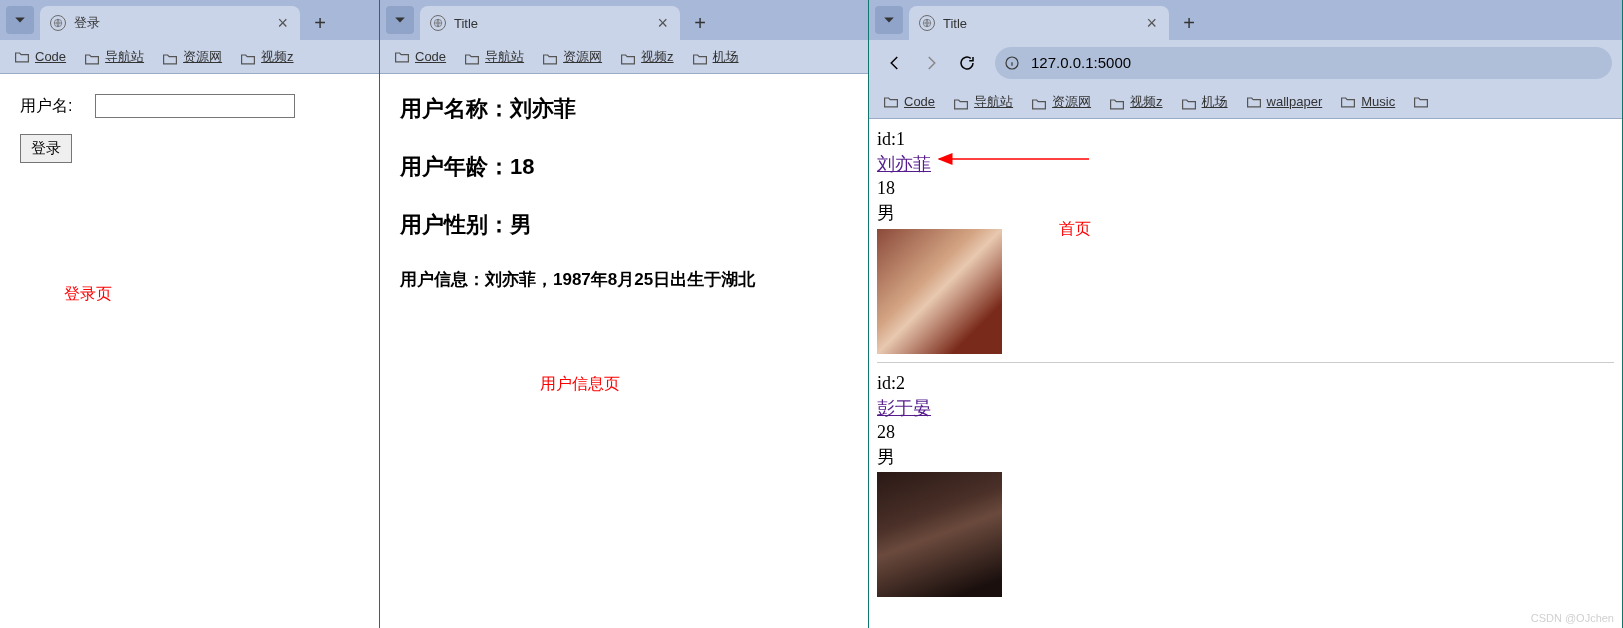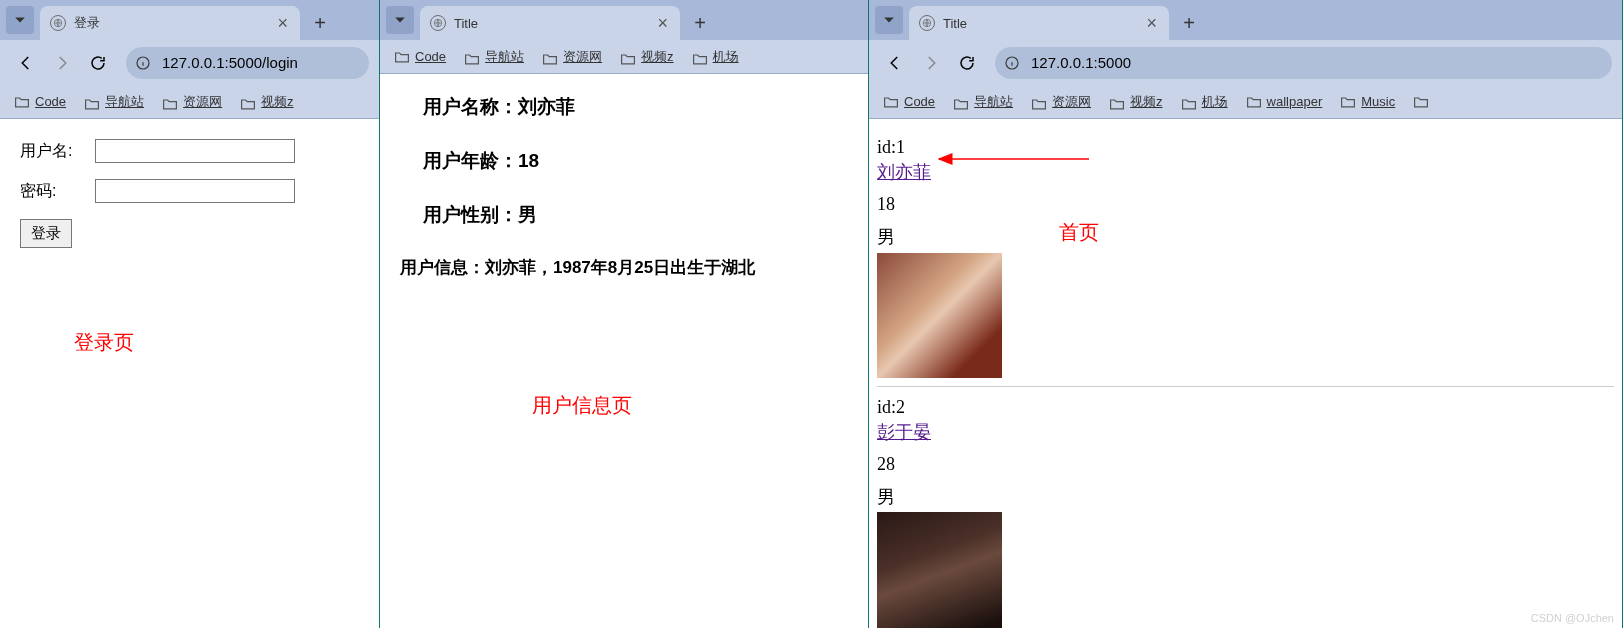--- a/index.html
+++ b/index.html
@@ -28,25 +28,25 @@
     .addrinfo svg { width: 16px; height: 16px; stroke: #3a3a3a; fill: none; stroke-width: 1.8; }
     .addrtext { font-size: 15px; color: #000; margin-left: 6px; }
     .bookbar { background: #c9d4e9; height: 34px; display: flex; align-items: center; padding: 0 6px; gap: 2px; overflow: hidden; border-bottom: 1px solid #9aabc7; }
     .bm { display: flex; align-items: flex-end; gap: 5px; padding: 4px 8px; border-radius: 4px; cursor: pointer; font-size: 13px; color: #333; white-space: nowrap; text-decoration: underline; }
     .bm svg { width: 16px; height: 14px; fill: none; stroke: #555; stroke-width: 1.5; }
     .content { flex: 1; background: #fff; padding: 20px; overflow: hidden; position: relative; }
     .form-row { display: flex; align-items: center; margin-bottom: 16px; }
     .form-row label { font-size: 16px; color: #000; width: 75px; }
     .form-row input { width: 200px; height: 24px; border: 1px solid #767676; padding: 2px 4px; font-size: 14px; }
     .btn-login { padding: 4px 10px; font-size: 15px; border: 1px solid #767676; background: #efefef; cursor: pointer; }
-    .redlabel { color: #ff0000; font-size: 20px; position: absolute; }
-    .detail h2 { font-size: 19px; font-weight: bold; margin-bottom: 28px; margin-left: 23px; }
+    .redlabel { color: #ff0000; font-size: 16px; position: absolute; }
+    .detail h2 { font-size: 22px; font-weight: bold; margin-bottom: 28px; }
     .detail .info { font-size: 17px; font-weight: bold; margin-top: 18px; }
     .user-block { margin-bottom: 0; }
-    .user-block .line { font-size: 18px; font-family: "Times New Roman", serif; line-height: 1.4; margin-top: 8px; }
+    .user-block .line { font-size: 18px; font-family: "Times New Roman", serif; line-height: 1.4; }
     .user-block .name-link { color: #551a8b; text-decoration: underline; cursor: pointer; font-size: 18px; font-family: "Microsoft YaHei"; }
     .user-block .avatar { width: 125px; height: 125px; background: #888; margin-top: 2px; }
     .avatar.a1 { background: linear-gradient(135deg, #8b4a3a 0%, #d4a584 40%, #e8c8b0 50%, #7a2a1a 80%); }
     .avatar.a2 { background: linear-gradient(160deg, #2a1815 0%, #4a3028 35%, #6b4a3d 50%, #1a0f0d 90%); }
     .user-block hr { border: none; border-top: 1px solid #ccc; margin: 8px 0; }
     .arrow-ann { position: absolute; }
     .arrow-ann svg { overflow: visible; }
     .watermark { position: absolute; right: 8px; bottom: 4px; font-size: 11px; color: #d0d0d0; font-family: Arial; margin-left: 35px; }
     .w1 .tab { width: 260px; }
     .w2 .tab { width: 260px; }
@@ -69,47 +69,20 @@
             <path d="M2 8h12M8 2c2 3 2 9 0 12M8 2c-2 3-2 9 0 12"></path>
           </svg>
         </span>
       <span class="title">登录</span>
       <span class="close">×</span>
     </div>
     <div class="newtab">
         <span>+</span>
       </div>
   </div>
-  <div class="navbar">
-    <div class="navbtn">
-        <svg viewBox="0 0 24 24">
-          <path d="M15 4 L7 12 L15 20"></path>
-        </svg>
-      </div>
-    <div class="navbtn disabled">
-        <svg viewBox="0 0 24 24">
-          <path d="M9 4 L17 12 L9 20"></path>
-        </svg>
-      </div>
-    <div class="navbtn">
-        <svg viewBox="0 0 24 24">
-          <path d="M20 12a8 8 0 1 1-3-6.2M20 4v5h-5"></path>
-        </svg>
-      </div>
-    <div class="addrbar">
-      <span class="addrinfo">
-          <svg viewBox="0 0 24 24">
-            <circle cx="12" cy="12" r="9"></circle>
-            <line x1="12" y1="8" x2="12" y2="8"></line>
-            <line x1="12" y1="11" x2="12" y2="16"></line>
-          </svg>
-        </span>
-      <span class="addrtext">127.0.0.1:5000/login</span>
-    </div>
-  </div>
   <div class="bookbar">
     <div class="bm">
         <svg viewBox="0 0 20 16">
           <path d="M2 3h5l2 2h9v9H2z"></path>
         </svg>
         <span>Code</span>
       </div>
     <div class="bm">
         <svg viewBox="0 0 20 16">
           <path d="M2 3h5l2 2h9v9H2z"></path>
@@ -127,26 +100,22 @@
           <path d="M2 3h5l2 2h9v9H2z"></path>
         </svg>
         <span>视频z</span>
       </div>
   </div>
   <div class="content">
     <div class="form-row">
       <label>用户名:</label>
       <input type="text" style="">
     </div>
-    <div class="form-row">
-      <label>密码:</label>
-      <input type="text" style="">
-    </div>
     <button class="btn-login">登录</button>
-    <div class="redlabel" style="left:74px; top:210px;">登录页</div>
+    <div class="redlabel" style="left:64px; top:210px;">登录页</div>
   </div>
 </div>
 
 <div class="window w2">
   <div class="tabbar">
     <div class="tabdrop">
         <svg viewBox="0 0 10 10">
           <path d="M1 3 L5 7 L9 3 Z"></path>
         </svg>
       </div>
@@ -194,21 +163,21 @@
           <path d="M2 3h5l2 2h9v9H2z"></path>
         </svg>
         <span>机场</span>
       </div>
   </div>
   <div class="content detail">
     <h2><span>用户名称：</span><span>刘亦菲</span></h2>
     <h2><span>用户年龄：</span><span>18</span></h2>
     <h2><span>用户性别：</span><span>男</span></h2>
     <div class="info"><span>用户信息：</span><span>刘亦菲，1987年8月25日出生于湖北</span></div>
-    <div class="redlabel" style="left:152px; top:300px;margin-top:18px;">用户信息页</div>
+    <div class="redlabel" style="left:160px; top:300px;">用户信息页</div>
   </div>
 </div>
 
 <div class="window w3">
   <div class="tabbar">
     <div class="tabdrop">
         <svg viewBox="0 0 10 10">
           <path d="M1 3 L5 7 L9 3 Z"></path>
         </svg>
       </div>

